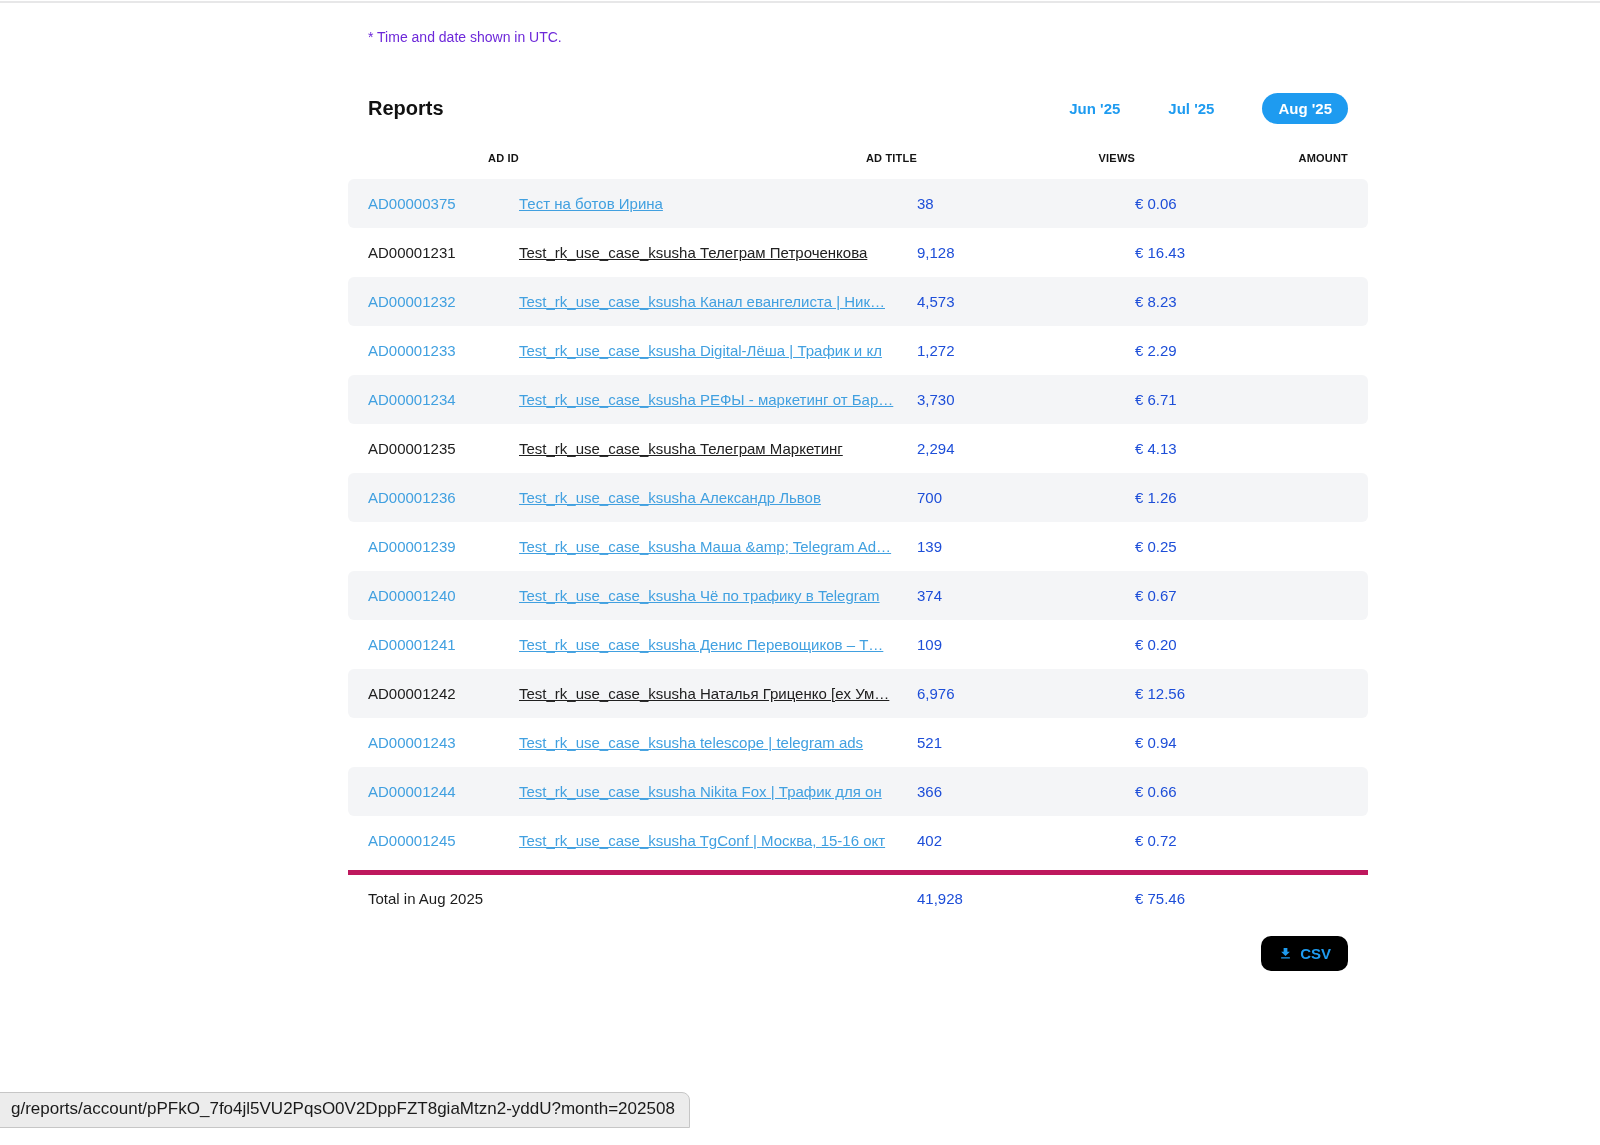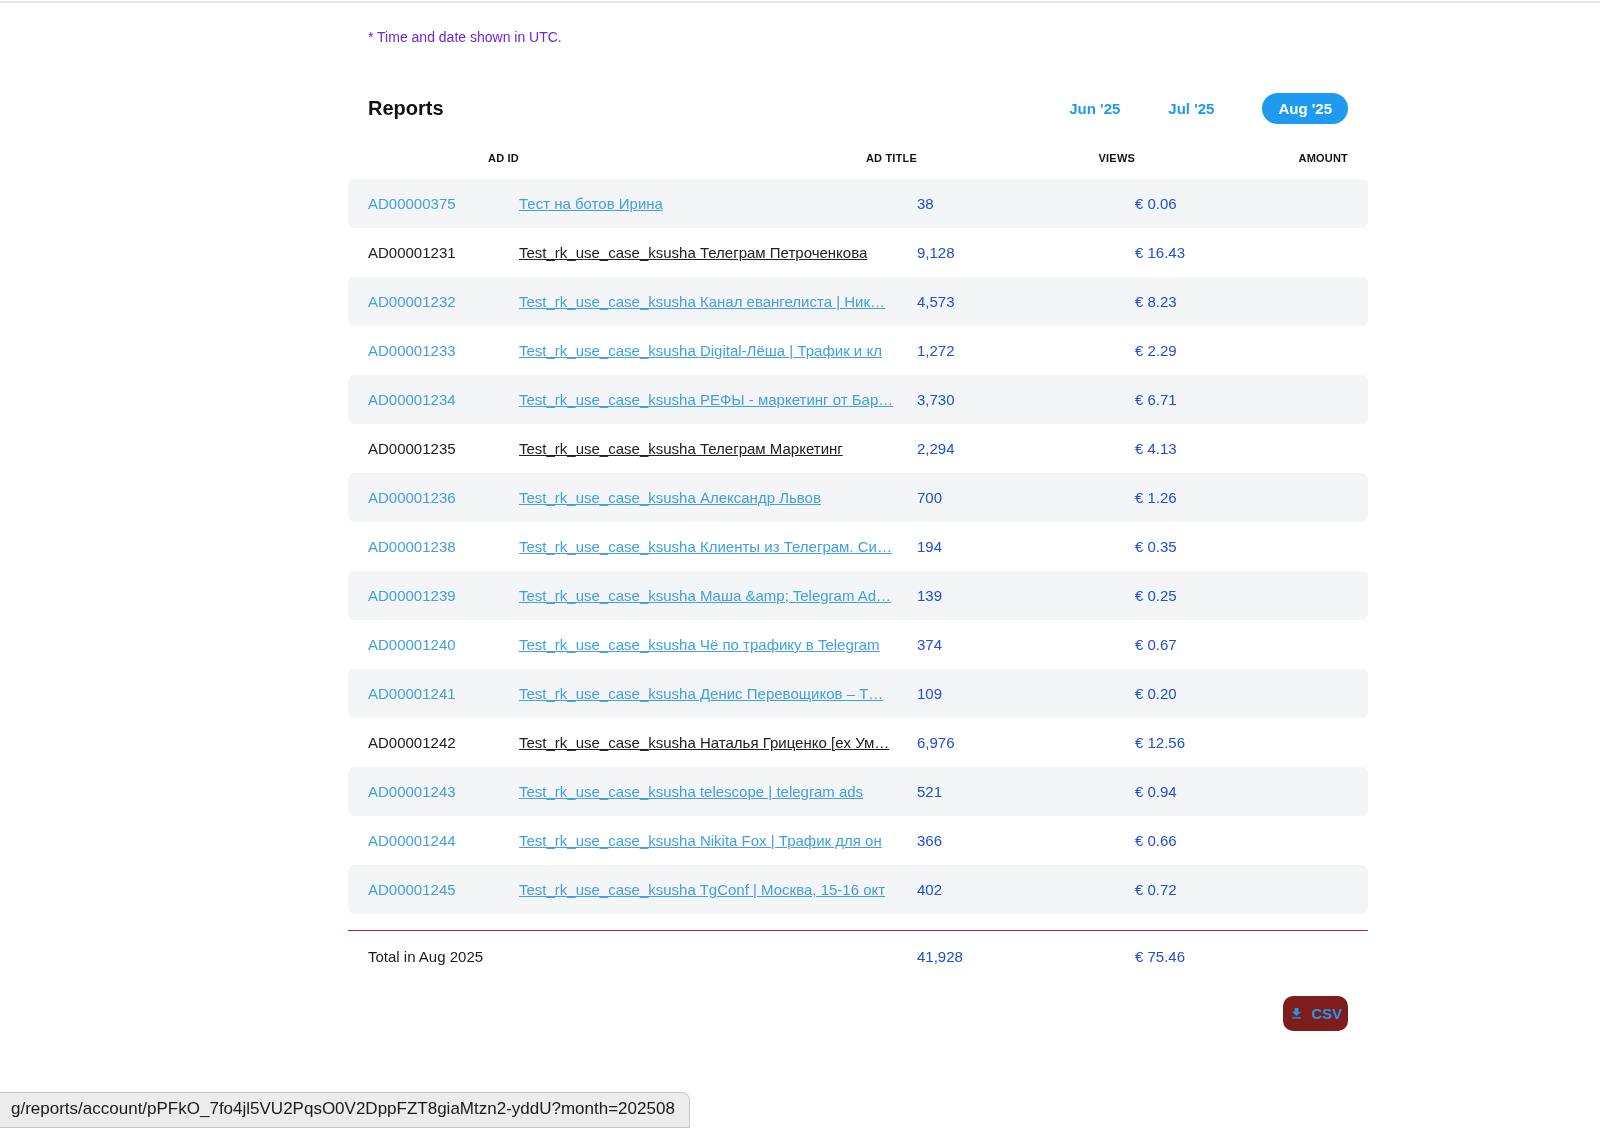--- a/index.html
+++ b/index.html
@@ -80,41 +80,41 @@
     border-radius: 6px;
     font-size: 15px;
   }
   .row:nth-child(odd) { background: var(--stripe, #f4f5f7); }
   .cell { white-space: nowrap; }
   .cell.title-cell { overflow: hidden; padding-right: 14px; text-decoration: underline; }
   .cell.link { color: var(--link, #41a0e0); cursor: pointer; }
   .cell.plain { color: #202020; }
   .cell.num { color: #1d4ed8; }
   .total-row {
-    margin-top: 16px;
-    border-top: 1px solid #be185d;
+    margin-top: 5px;
+    border-top: 5px solid #be185d;
     height: 51px;
     font-size: 15px;
     color: #1c1c1c;
   }
   .csv-row {
     margin-top: 15px;
     padding-right: 20px;
     display: flex;
     justify-content: flex-end;
   }
   .csv-btn {
     display: inline-flex;
     align-items: center;
     gap: 7px;
-    background: #7f1d1d;
+    background: #000000;
     color: var(--accent, #1e9bf0);
     font-size: 15px;
     font-weight: 700;
-    padding: 9px 6px;
+    padding: 9px 17px;
     border-radius: 10px;
     cursor: pointer;
     border: none;
     font-family: inherit;
   }
   .csv-btn svg { display: block; }
   .status-bar {
     position: absolute;
     left: -8px;
     top: 1092px;
@@ -189,26 +189,20 @@
         <div class="cell num">2,294</div>
         <div class="cell num">€ 4.13</div>
       </div>
       <div class="grid-row row">
         <div class="cell link">AD00001236</div>
         <div class="cell title-cell link">Test_rk_use_case_ksusha Александр Львов</div>
         <div class="cell num">700</div>
         <div class="cell num">€ 1.26</div>
       </div>
       <div class="grid-row row">
-        <div class="cell link">AD00001238</div>
-        <div class="cell title-cell link">Test_rk_use_case_ksusha Клиенты из Телеграм. Си…</div>
-        <div class="cell num">194</div>
-        <div class="cell num">€ 0.35</div>
-      </div>
-      <div class="grid-row row">
         <div class="cell link">AD00001239</div>
         <div class="cell title-cell link">Test_rk_use_case_ksusha Маша &amp;amp; Telegram Ad…</div>
         <div class="cell num">139</div>
         <div class="cell num">€ 0.25</div>
       </div>
       <div class="grid-row row">
         <div class="cell link">AD00001240</div>
         <div class="cell title-cell link">Test_rk_use_case_ksusha Чё по трафику в Telegram</div>
         <div class="cell num">374</div>
         <div class="cell num">€ 0.67</div>

